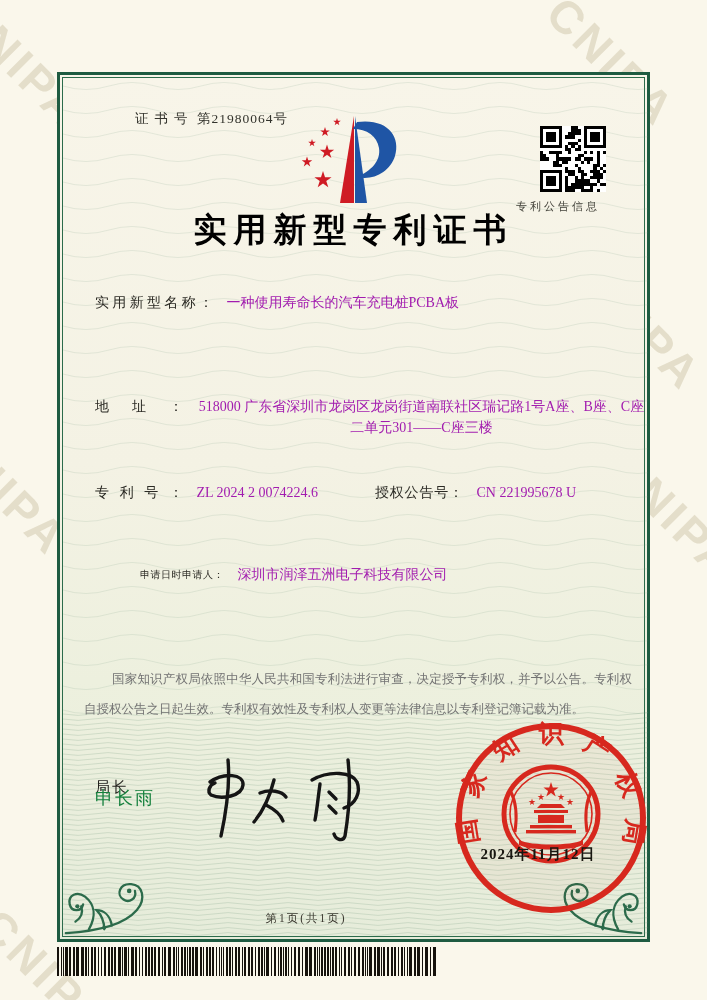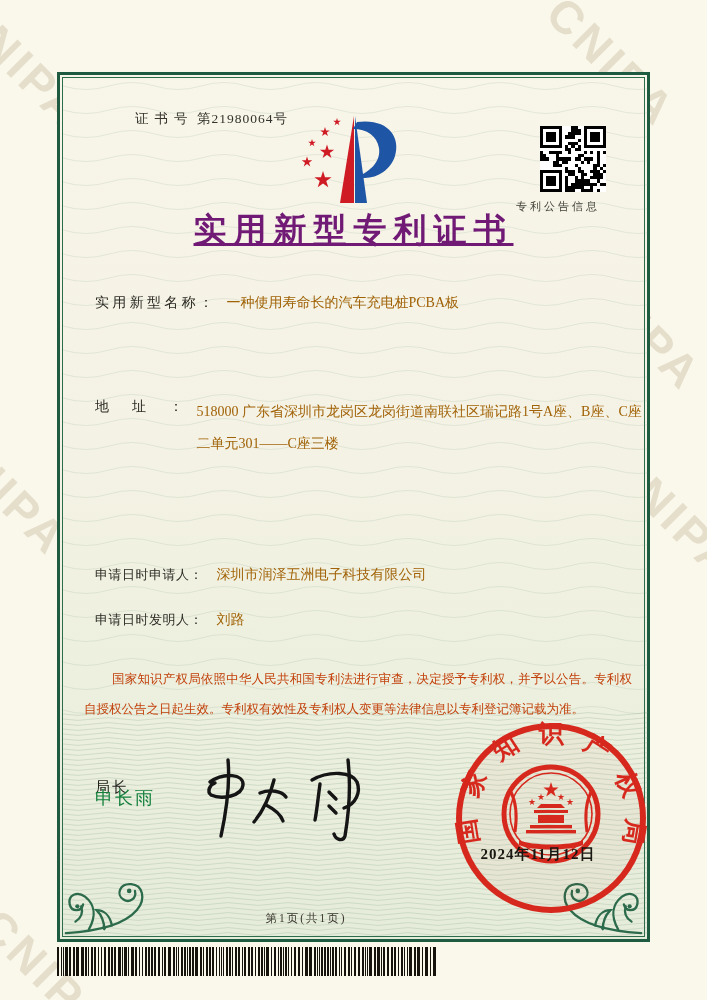--- a/index.html
+++ b/index.html
@@ -30,31 +30,31 @@
   .flourish.fl-left{left:2px;}
   .flourish.fl-right{right:2px; transform:scaleX(-1);}
   .cert-no{position:absolute; left:95px; top:110px; font-size:13.5px; color:#33332c;margin-left:40px;}
   .cert-no .lbl{letter-spacing:6px;}
   .cert-no .num{letter-spacing:1px;}
   .logo{position:absolute; left:291px; top:110px;}
   .qr-wrap{position:absolute; left:540px; top:126px;}
   .qr-label{position:absolute; left:516px; top:199px; width:120px; text-align:left;
     font-size:11px; letter-spacing:3px; color:#43423a;}
   .title{position:absolute; left:0; top:208px; width:100%; text-align:center;
-    font-size:33px; font-weight:bold; letter-spacing:7px; color:#701a75;text-decoration:underline;}
+    font-size:33px; font-weight:bold; letter-spacing:7px; color:#000000;}
   .row{position:absolute; left:95px; font-size:14px; line-height:22px; white-space:nowrap;}
   .flabel{display:inline-block; width:88px; text-align:justify; text-align-last:justify; vertical-align:top;}
   .flabel.w-wide{width:118px;}
-  .flabel.w-long{width:auto; text-align-last:auto; font-size:13px; letter-spacing:0.5px;}
-  .fvalue{display:inline-block; margin-left:10px; vertical-align:top; color:#a16207;}
-  .fvalue.wrap{white-space:normal; width:450px; line-height:32px;}
+  .flabel.w-long{width:auto; text-align-last:auto; font-size:10px; letter-spacing:0.5px;margin-left:45px;}
+  .fvalue{display:inline-block; margin-left:10px; vertical-align:top; color:#a21caf;text-align:center;}
+  .fvalue.wrap{white-space:normal; width:450px; line-height:21px;}
   .col2{position:absolute; left:280px; top:0; white-space:nowrap;}
   .paragraph{
     position:absolute; left:84px; top:664px; width:548px;
-    font-size:12.5px; line-height:30px; text-indent:28px; color:#c2410c;
+    font-size:12.5px; line-height:30px; text-indent:28px; color:#737373;
     text-align:justify;
   }
   .director-title{position:absolute; left:95px; top:778px; font-size:15px; color:#1f1e1a; letter-spacing:2px;}
   .director-name{position:absolute; left:95px; top:786px; font-size:18px; color:#15803d; letter-spacing:2px;}
   .signature{position:absolute; left:198px; top:748px;}
   .seal{position:absolute; left:453px; top:720px; width:196px; height:196px;}
   .seal-date{position:absolute; left:460px; top:845px; width:156px; text-align:center;
     font-size:15px; font-weight:bold; color:#181711; letter-spacing:1px; z-index:3;}
   .footer{position:absolute; left:0; top:911px; width:612px; text-align:center;
     font-size:11.5px; letter-spacing:2px; color:#3a382f;}
@@ -343,27 +343,31 @@
   <div class="title">实用新型专利证书</div>
 
   <div class="row" style="top:292px">
     <span class="flabel w-wide">实用新型名称：</span>
     <span class="fvalue">一种使用寿命长的汽车充电桩PCBA板</span>
   </div>
   <div class="row" style="top:396px">
     <span class="flabel">地址：</span>
     <span class="fvalue wrap">518000 广东省深圳市龙岗区龙岗街道南联社区瑞记路1号A座、B座、C座二单元301——C座三楼</span>
   </div>
+  <div class="row" style="top:482px">
+    <span class="flabel">专利号：</span>
+    <span class="fvalue">ZL 2024 2 0074224.6</span>
+    <span class="col2">
+      <span class="flabel">授权公告号：</span>
+      <span class="fvalue">CN 221995678 U</span>
+    </span>
+  </div>
   <div class="row" style="top:564px">
     <span class="flabel w-long">申请日时申请人：</span>
     <span class="fvalue">深圳市润泽五洲电子科技有限公司</span>
-  </div>
-  <div class="row" style="top:609px">
-    <span class="flabel w-long">申请日时发明人：</span>
-    <span class="fvalue">刘路</span>
   </div>
 
   <div class="paragraph">国家知识产权局依照中华人民共和国专利法进行审查，决定授予专利权，并予以公告。专利权自授权公告之日起生效。专利权有效性及专利权人变更等法律信息以专利登记簿记载为准。</div>
 
   <div class="director-title">局长</div>
   <div class="director-name">申长雨</div>
   <svg class="signature" width="190" height="95" viewBox="0 0 190 95">
     <g fill="none" stroke="#151515" stroke-width="3.4" stroke-linecap="round">
       <path d="M30,12 C32,34 29,60 23,88"></path>
       <path d="M12,34 C26,24 46,26 45,37 C44,48 24,52 13,47 C9,44 11,37 17,35"></path>

